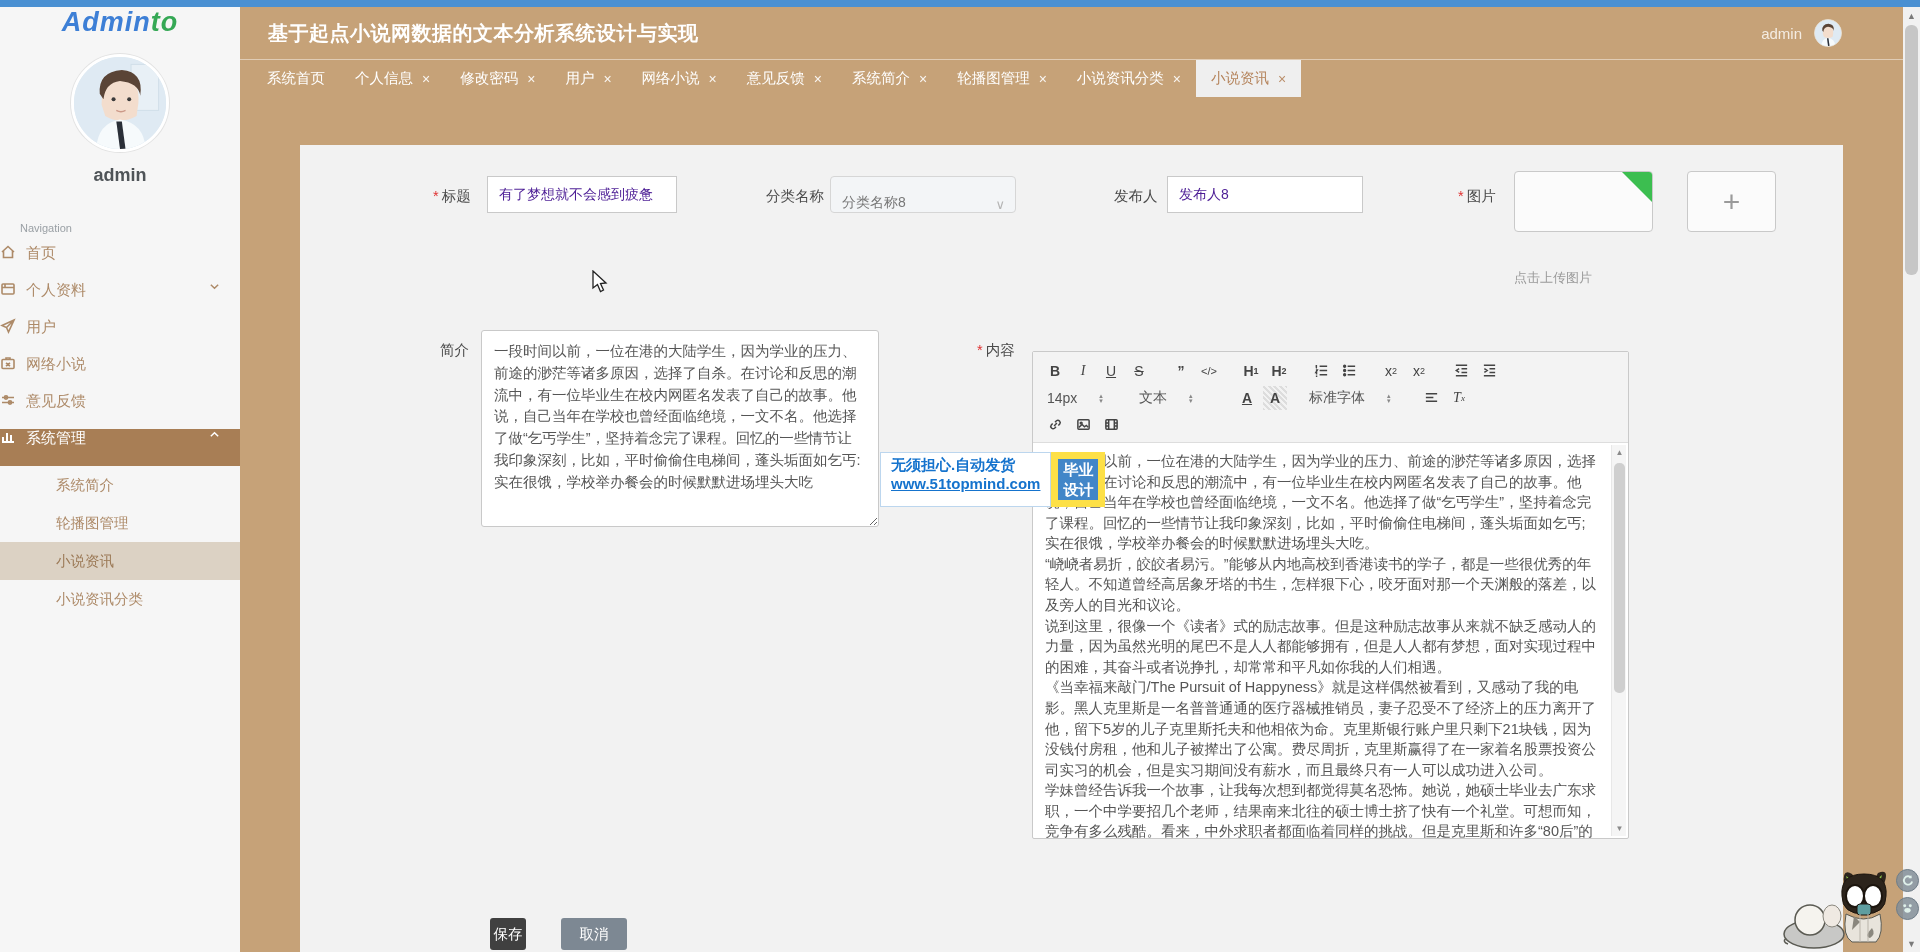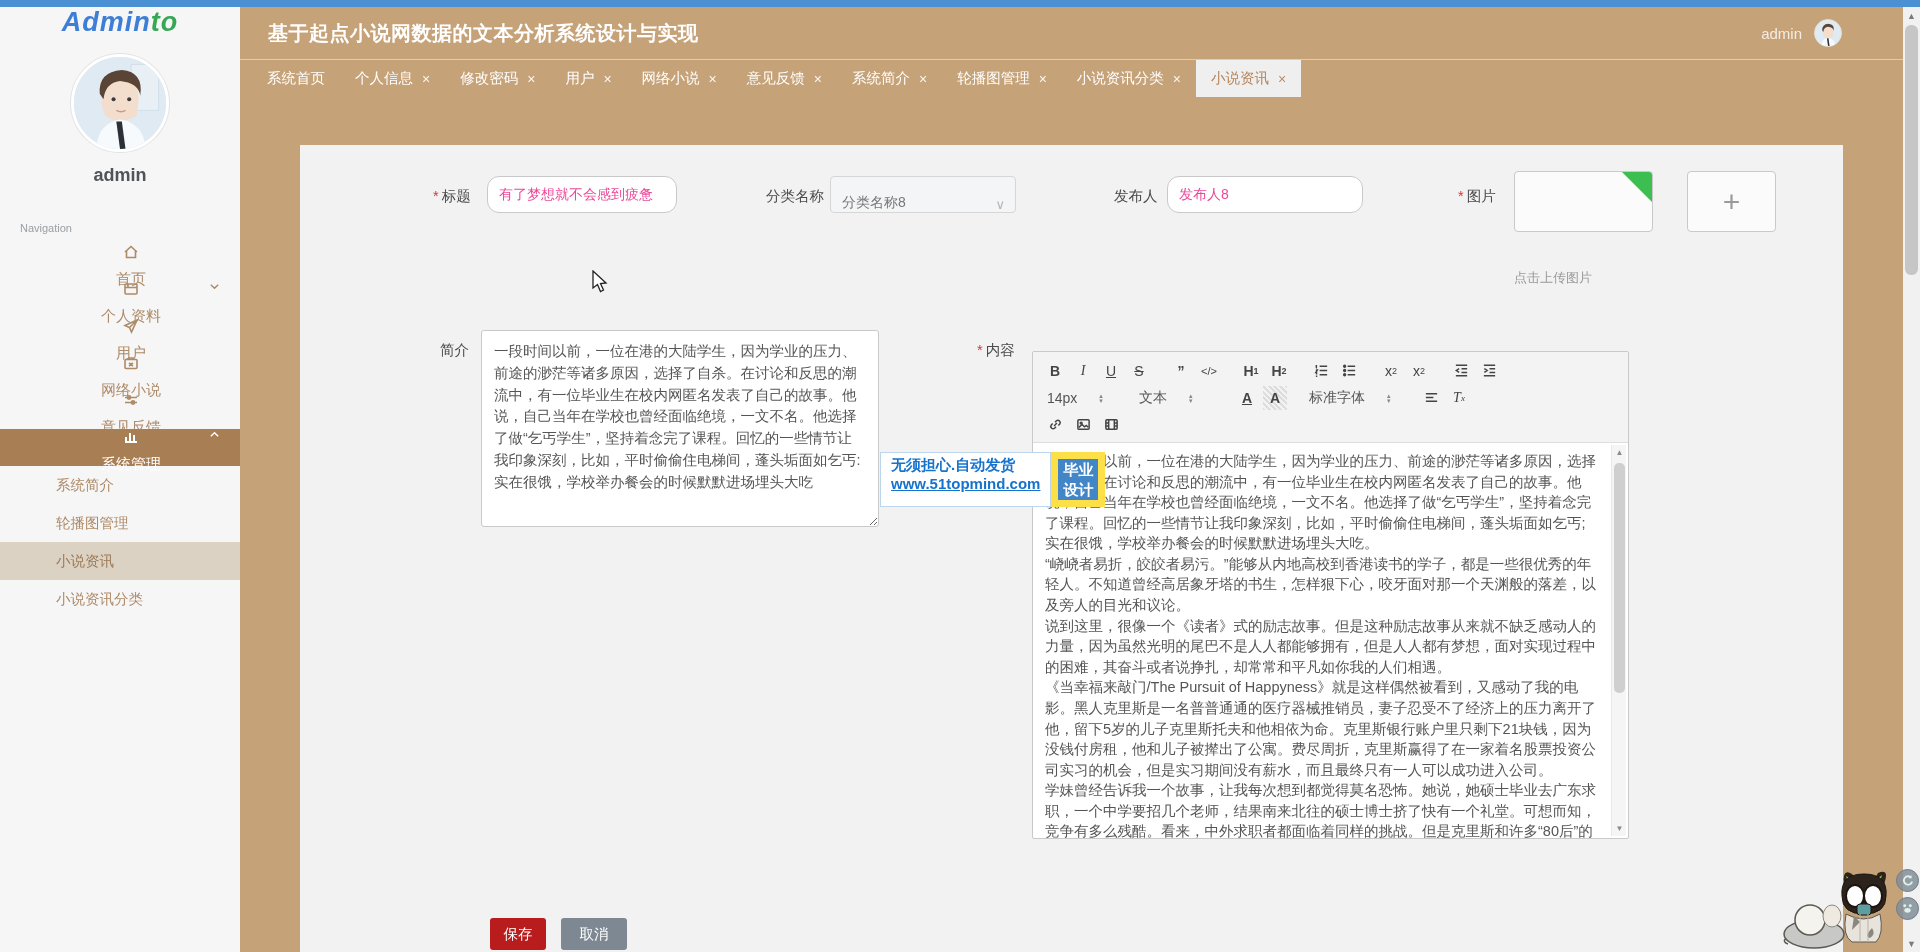--- a/index.html
+++ b/index.html
@@ -10,21 +10,21 @@
 
   
   .sidebar { position:absolute; top:7px; left:0; width:240px; height:945px; background:#f6f6f6; z-index:10; }
   .logo { text-align:center; font-size:27px; font-style:italic; font-weight:bold; letter-spacing:1px; }
   .logo .p1 { color:#3d7fd6; }
   .logo .p2 { color:#35a855; }
   .avatar-ring { width:98px; height:98px; margin:16px auto 0; border-radius:50%; border:3px solid #ffffff; box-shadow:0 0 0 1px #e2e2e2; overflow:hidden; background:#dce9f2; }
   .avatar-ring svg { width:100%; height:100%; display:block; }
   .username { text-align:center; font-size:18px; font-weight:bold; color:#4f5458; margin-top:13px; }
   .nav-heading { margin:36px 0 10px 20px; font-size:11px; color:#9aa0a5; }
-  .menu-item { position:relative; display:flex; align-items:center; gap:10px; height:37px; padding-left:22px; color:#ad8a68; font-size:15px; cursor:pointer;flex-direction:column; }
+  .menu-item { position:relative; display:flex; align-items:flex-start; gap:10px; height:37px; color:#ad8a68; font-size:15px; cursor:pointer; }
   .menu-item svg { width:16px; height:16px; stroke:currentColor; fill:none; stroke-width:1.6; flex:0 0 auto; }
   .menu-item .chev { position:absolute; right:20px; width:11px; height:11px; }
   .menu-item.active { background:#a87e55; color:#ffffff; }
   .submenu-item { height:38px; line-height:38px; padding-left:56px; color:#ad8a68; font-size:14.5px; cursor:pointer; }
   .submenu-item.active { background:#dcd2c4; color:#9c7a57; }
 
   
   .main { position:absolute; left:240px; top:7px; width:1680px; height:945px; }
   .header-row { position:relative; height:52px; background:#c6a278; display:flex; align-items:center; }
   .page-title { color:#ffffff; font-size:20px; font-weight:600; padding-left:28px; letter-spacing:0.5px; }
@@ -36,21 +36,21 @@
   .tabs-row { height:38px; background:#c6a278; border-top:1px solid rgba(255,255,255,0.45); display:flex; align-items:stretch; padding-left:12px; }
   .tab { display:flex; align-items:center; gap:9px; padding:0 15px; color:#ffffff; font-size:14.5px; cursor:pointer; white-space:nowrap; }
   .tab .x { font-size:14px; opacity:0.9; cursor:pointer; }
   .tab.active { background:#efefef; color:#b5845c; }
   .tab.active .x { color:#b5845c; }
 
   
   .card { position:absolute; left:60px; top:138px; width:1543px; height:814px; background:#f2f2f2; }
   .f-label { position:absolute; font-size:14.5px; color:#4a4a4a; white-space:nowrap; }
   .f-label .star { color:#e03131; margin-right:3px; }
-  .t-input { position:absolute; height:37px; border:1px solid #c9c9c9; border-radius:12px; background:#ffffff; color:#ec4899; font-size:14px; padding:0 11px; font-family:inherit; }
+  .t-input { position:absolute; height:37px; border:1px solid #c9c9c9; border-radius:0; background:#ffffff; color:#4c1d95; font-size:14px; padding:0 11px; font-family:inherit; }
   .sel { position:absolute; height:37px; border:1px solid #d6d6d6; border-radius:4px; background:#f3f5f7; color:#777; font-size:14px; display:flex; align-items:flex-end; padding:0 11px; cursor:pointer; }
   .sel .sel-chev { position:absolute; right:10px; color:#b5b5b5; font-size:13px; }
 
   .thumb { position:absolute; top:26px; height:61px; background:#fbfbfb; border:1px solid #c9c9c9; border-radius:4px; overflow:hidden; }
   .thumb.uploaded::after { content:""; position:absolute; top:0; right:0; width:0; height:0; border-left:30px solid transparent; border-top:30px solid #3cbe50; }
   .thumb.add { display:flex; align-items:center; justify-content:center; color:#9a9a9a; font-size:30px; font-weight:300; cursor:pointer; }
   .upload-hint { position:absolute; font-size:13px; color:#9a9a9a; }
 
   .intro-area { position:absolute; left:181px; top:185px; width:398px; height:197px; border:1px solid #c9c9c9; border-radius:3px; background:#fff; color:#555; font-size:14.5px; line-height:1.5; padding:10px 12px; font-family:inherit; resize:both; }
 
@@ -76,21 +76,21 @@
 
   
   .watermark { position:absolute; left:864px; top:452px; display:flex; z-index:40;padding-left:16px; }
   .wm-box { background:#ffffff; border:1px solid #bcd6ee; padding:3px 10px 4px; }
   .wm-l1 { color:#1573cd; font-size:15px; font-weight:bold; white-space:nowrap; }
   .wm-l2 { color:#1573cd; font-size:15px; font-weight:bold; text-decoration:underline; white-space:nowrap; }
   .wm-badge { background:#4286c8; border:7px solid #fde047; color:#fff; font-size:15px; font-weight:bold; padding:1px 5px; line-height:1.3; text-align:center; }
 
   
   .btn { position:absolute; top:773px; height:32px; border:none; border-radius:3px; color:#fff; font-size:14.5px; font-family:inherit; cursor:pointer; }
-  .btn-save { left:190px; width:56px; background:#b91c1c; }
+  .btn-save { left:190px; width:36px; background:#404040; }
   .btn-cancel { left:261px; width:66px; background:#7d8893; }
 
   
   .page-scroll { position:absolute; top:7px; right:0; width:17px; height:945px; background:#f1f1f1; z-index:55; }
   .page-scroll .parrow { position:absolute; left:0; width:17px; height:17px; display:flex; align-items:center; justify-content:center; color:#7a7a7a; font-size:9px; cursor:pointer; }
   .page-scroll .pthumb { position:absolute; left:2px; top:18px; width:13px; height:250px; background:#c6c6c6; border-radius:6px; cursor:pointer; }
 
   
   .mascot { position:absolute; right:16px; bottom:0; width:124px; height:102px; z-index:58; }
   .mascot svg { width:100%; height:100%; display:block; }

